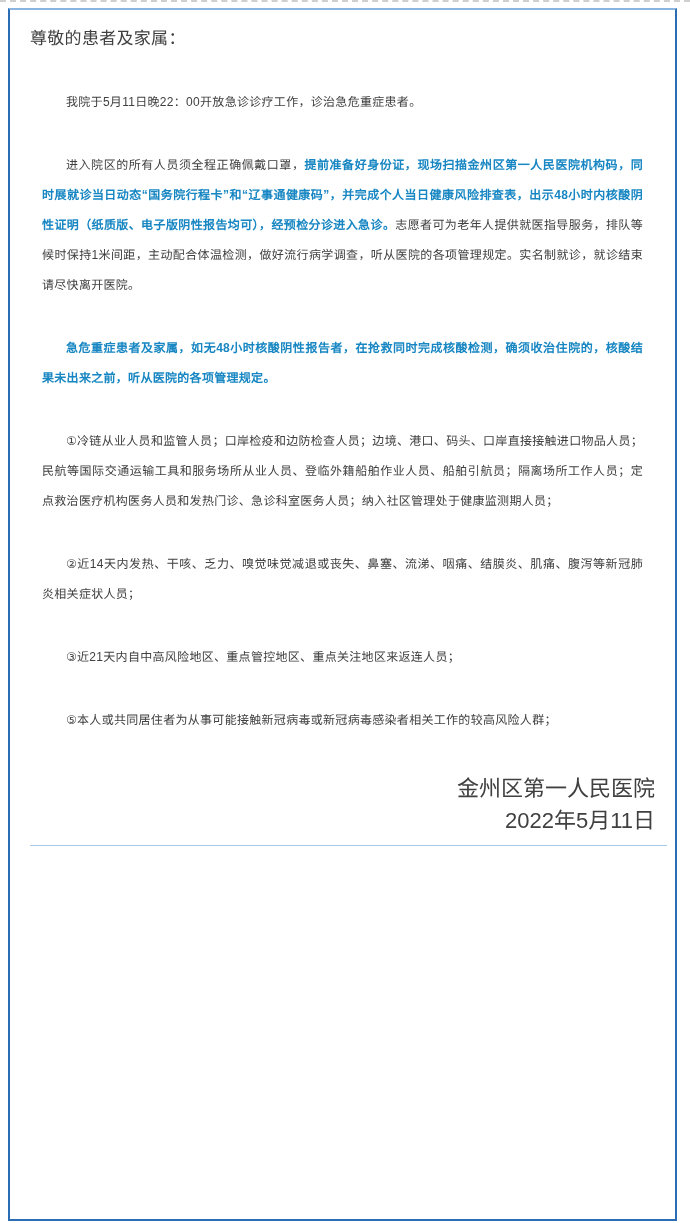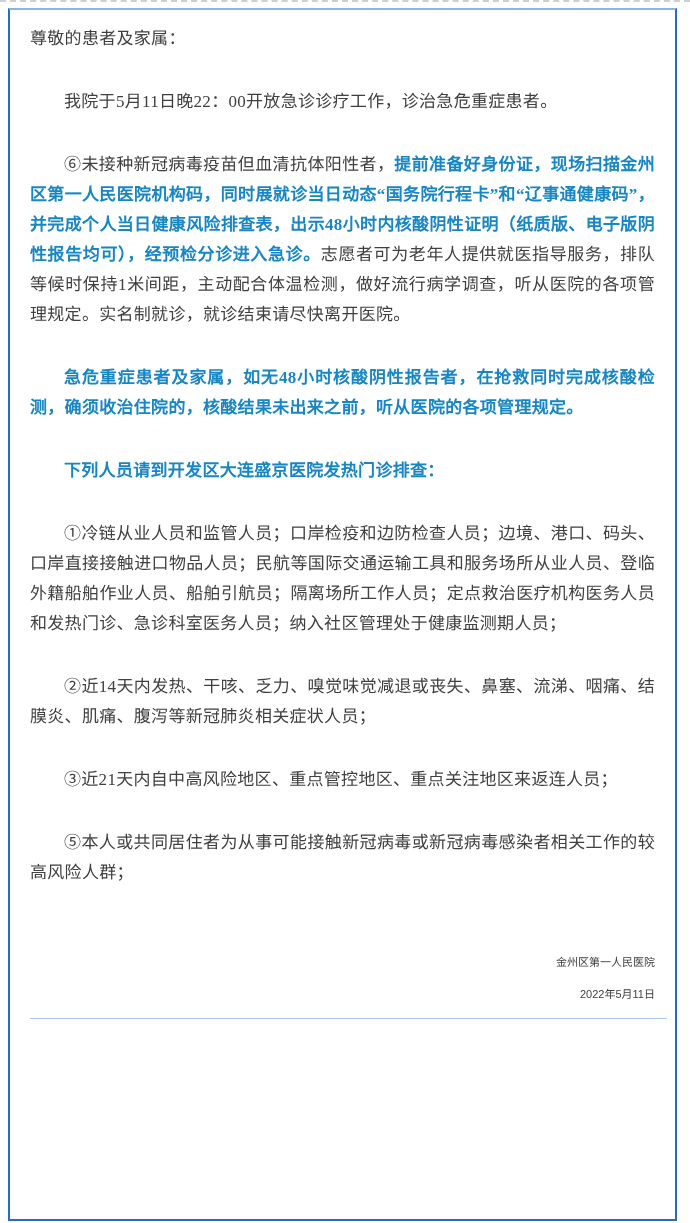--- a/index.html
+++ b/index.html
@@ -29,66 +29,64 @@
     top: 8px;
     right: 13px;
     bottom: 2px;
     border: 2px solid var(--border-blue);
     border-top-color: var(--border-blue-light);
     background: #ffffff;
     padding: 14px 20px 12px 20px;
     box-sizing: border-box;
   }
   .para {
-    font-size: 17px;
+    font-size: 12px;
     line-height: 30px;
     letter-spacing: 0.3px;
     color: var(--text-color);
-    margin: 33px 0;
+    margin: 33px 12px;
     text-indent: 2em;
     text-align: justify;
-    font-family: Liberation Serif, serif;
   }
   .salutation {
     font-size: 17px;
     line-height: 30px;
     letter-spacing: 0.3px;
     color: var(--text-color);
     margin: 0;
     text-indent: 0;
   }
   .b-blue {
     color: var(--accent-blue);
     font-weight: bold;
   }
   .signature {
-    margin-top: 58px;
+    margin-top: 38px;
     text-align: right;
-    font-size: 11px;
+    font-size: 22px;
     line-height: 32px;
     color: var(--text-color);
   }
   .hairline {
     margin: 8px -12px 0 0;
     border-top: 1px solid var(--hairline-blue);
   }
 </style>
 </head>
 <body>
 
 <div class="top-dashes"></div>
 
 <div class="notice-box">
   <p class="salutation">尊敬的患者及家属：</p>
 
   <div id="paragraphs">
       <p class="para"><span>我院于5月11日晚22：00开放急诊诊疗工作，诊治急危重症患者。</span></p>
-      <p class="para"><span>⑥未接种新冠病毒疫苗但血清抗体阳性者，</span><span class="b-blue">提前准备好身份证，现场扫描金州区第一人民医院机构码，同时展就诊当日动态“国务院行程卡”和“辽事通健康码”，并完成个人当日健康风险排查表，出示48小时内核酸阴性证明（纸质版、电子版阴性报告均可），经预检分诊进入急诊。</span><span>志愿者可为老年人提供就医指导服务，排队等候时保持1米间距，主动配合体温检测，做好流行病学调查，听从医院的各项管理规定。实名制就诊，就诊结束请尽快离开医院。</span></p>
+      <p class="para"><span>进入院区的所有人员须全程正确佩戴口罩，</span><span class="b-blue">提前准备好身份证，现场扫描金州区第一人民医院机构码，同时展就诊当日动态“国务院行程卡”和“辽事通健康码”，并完成个人当日健康风险排查表，出示48小时内核酸阴性证明（纸质版、电子版阴性报告均可），经预检分诊进入急诊。</span><span>志愿者可为老年人提供就医指导服务，排队等候时保持1米间距，主动配合体温检测，做好流行病学调查，听从医院的各项管理规定。实名制就诊，就诊结束请尽快离开医院。</span></p>
       <p class="para"><span class="b-blue">急危重症患者及家属，如无48小时核酸阴性报告者，在抢救同时完成核酸检测，确须收治住院的，核酸结果未出来之前，听从医院的各项管理规定。</span></p>
-      <p class="para"><span class="b-blue">下列人员请到开发区大连盛京医院发热门诊排查：</span></p>
       <p class="para"><span>①冷链从业人员和监管人员；口岸检疫和边防检查人员；边境、港口、码头、口岸直接接触进口物品人员；民航等国际交通运输工具和服务场所从业人员、登临外籍船舶作业人员、船舶引航员；隔离场所工作人员；定点救治医疗机构医务人员和发热门诊、急诊科室医务人员；纳入社区管理处于健康监测期人员；</span></p>
       <p class="para"><span>②近14天内发热、干咳、乏力、嗅觉味觉减退或丧失、鼻塞、流涕、咽痛、结膜炎、肌痛、腹泻等新冠肺炎相关症状人员；</span></p>
       <p class="para"><span>③近21天内自中高风险地区、重点管控地区、重点关注地区来返连人员；</span></p>
       <p class="para"><span>⑤本人或共同居住者为从事可能接触新冠病毒或新冠病毒感染者相关工作的较高风险人群；</span></p>
     </div>
 
   <div class="signature">
     <div>金州区第一人民医院</div>
     <div>2022年5月11日</div>
   </div>

